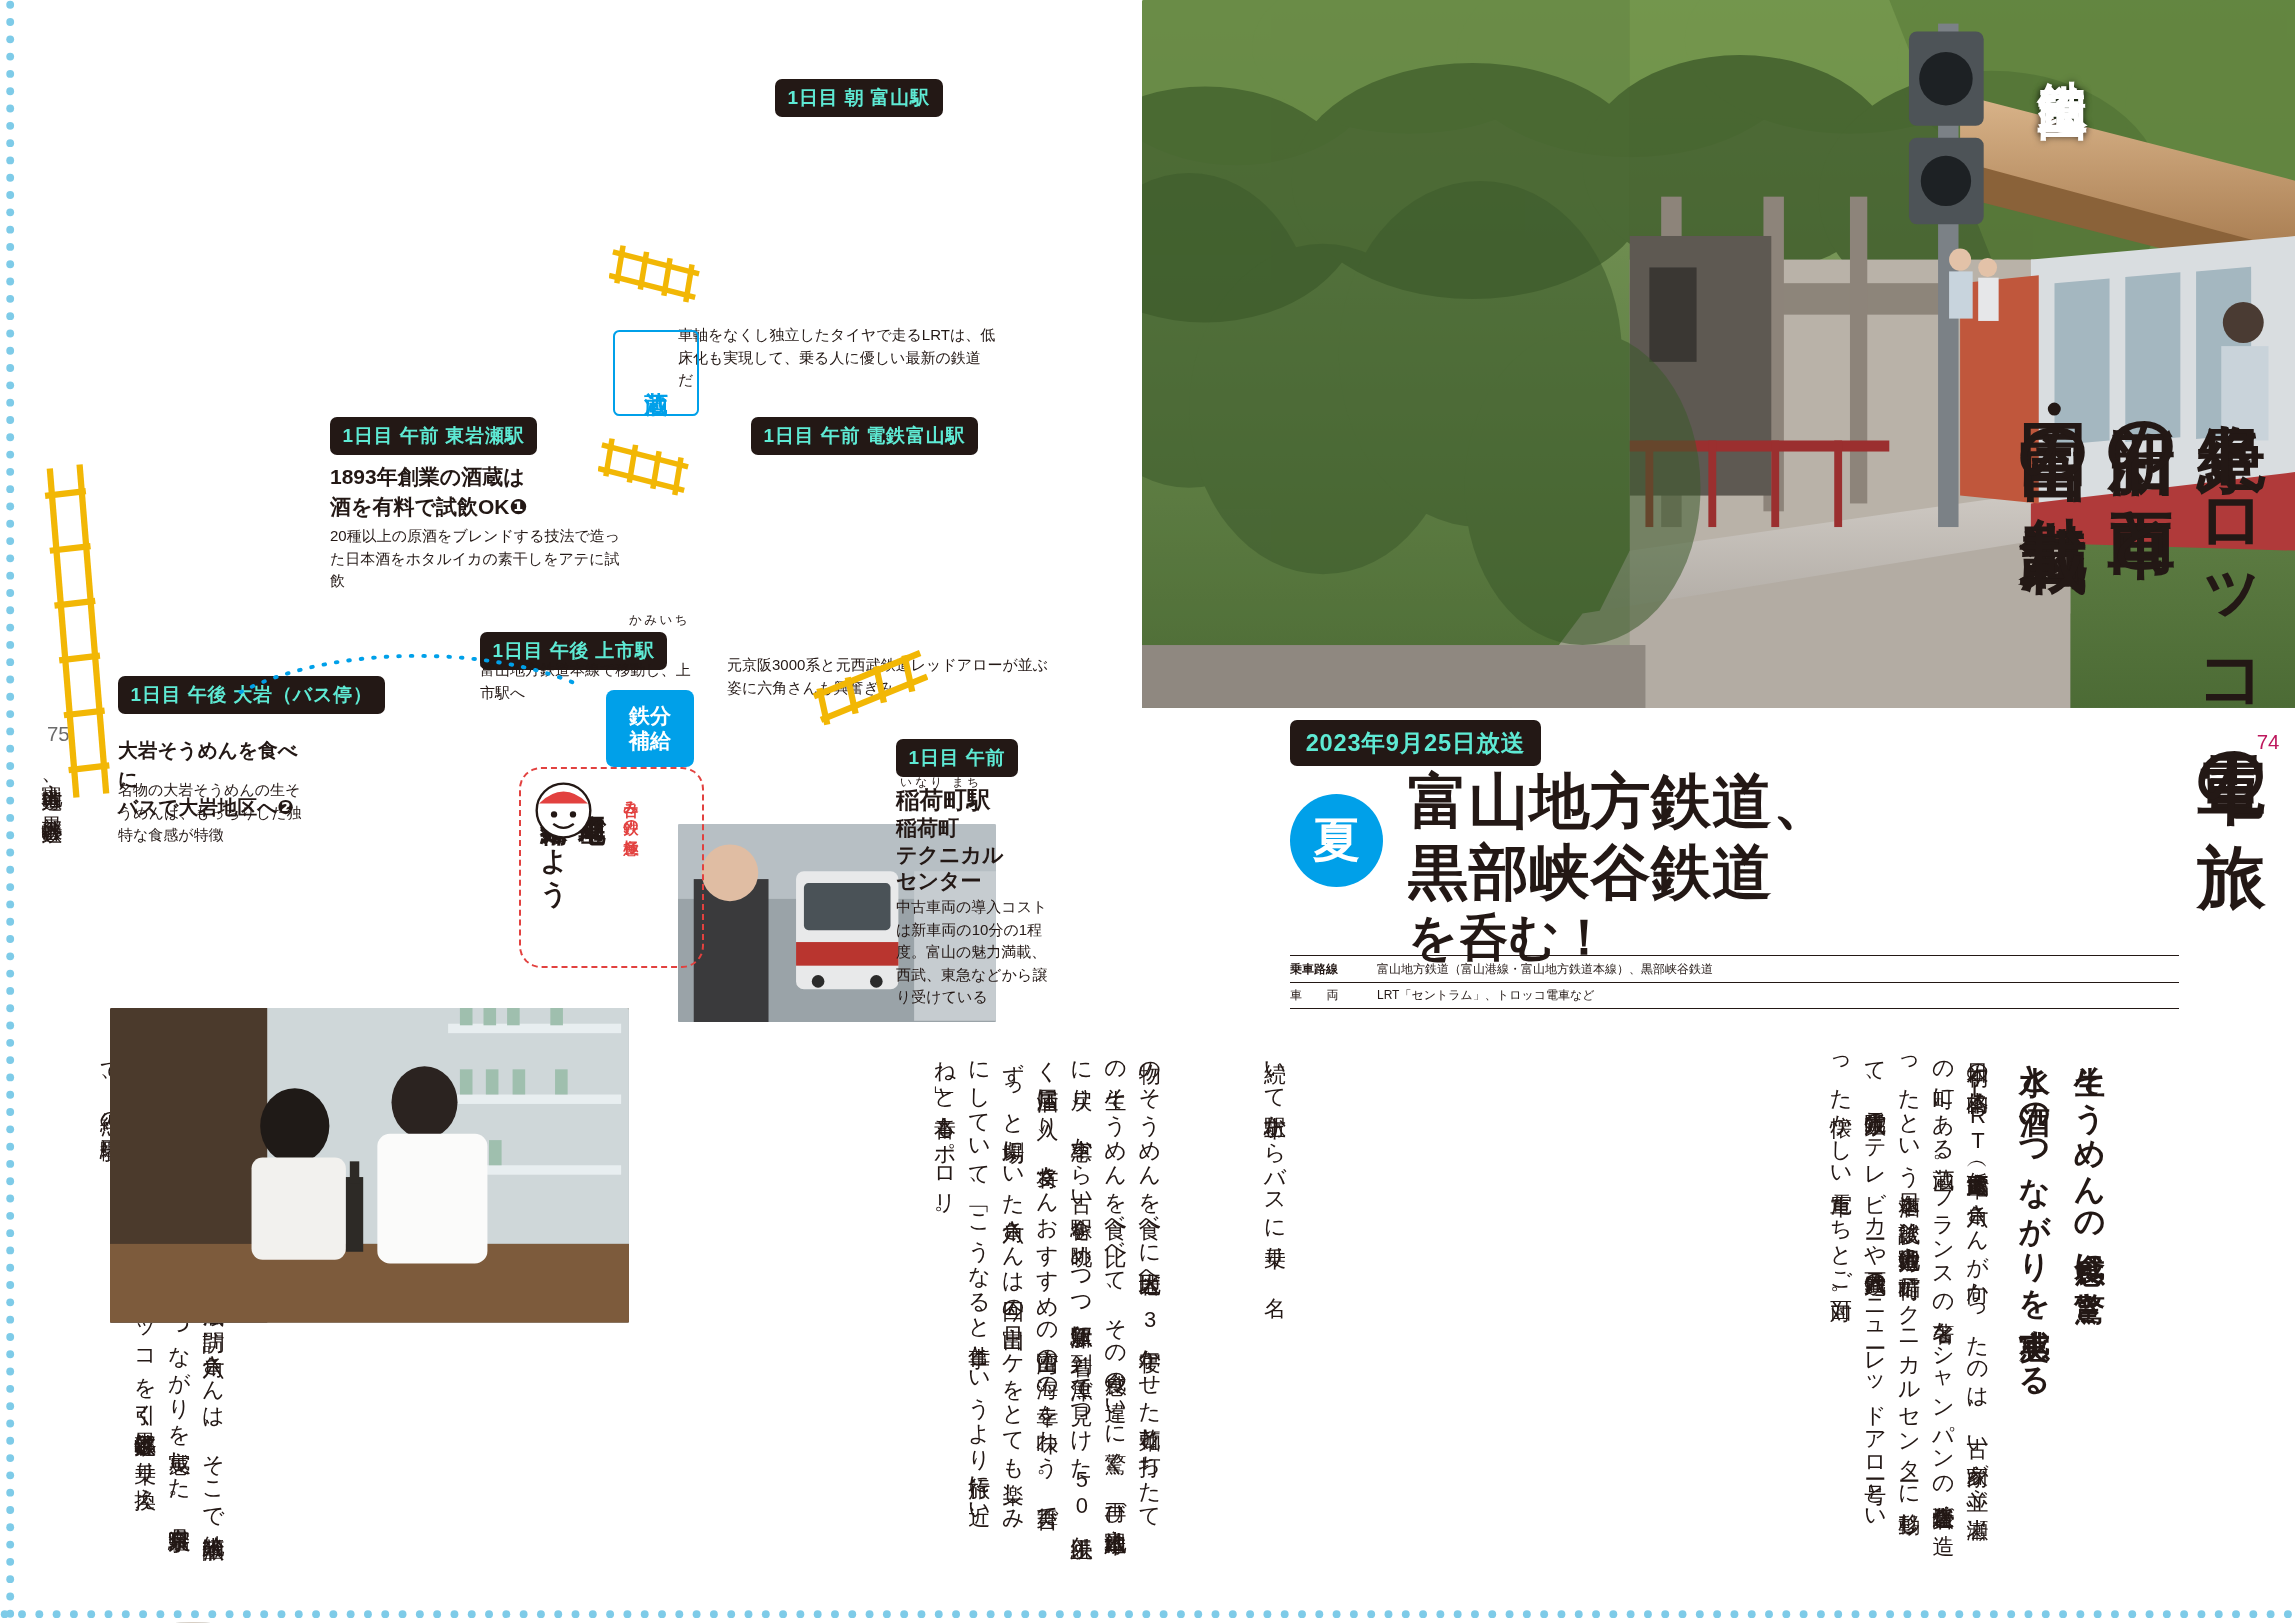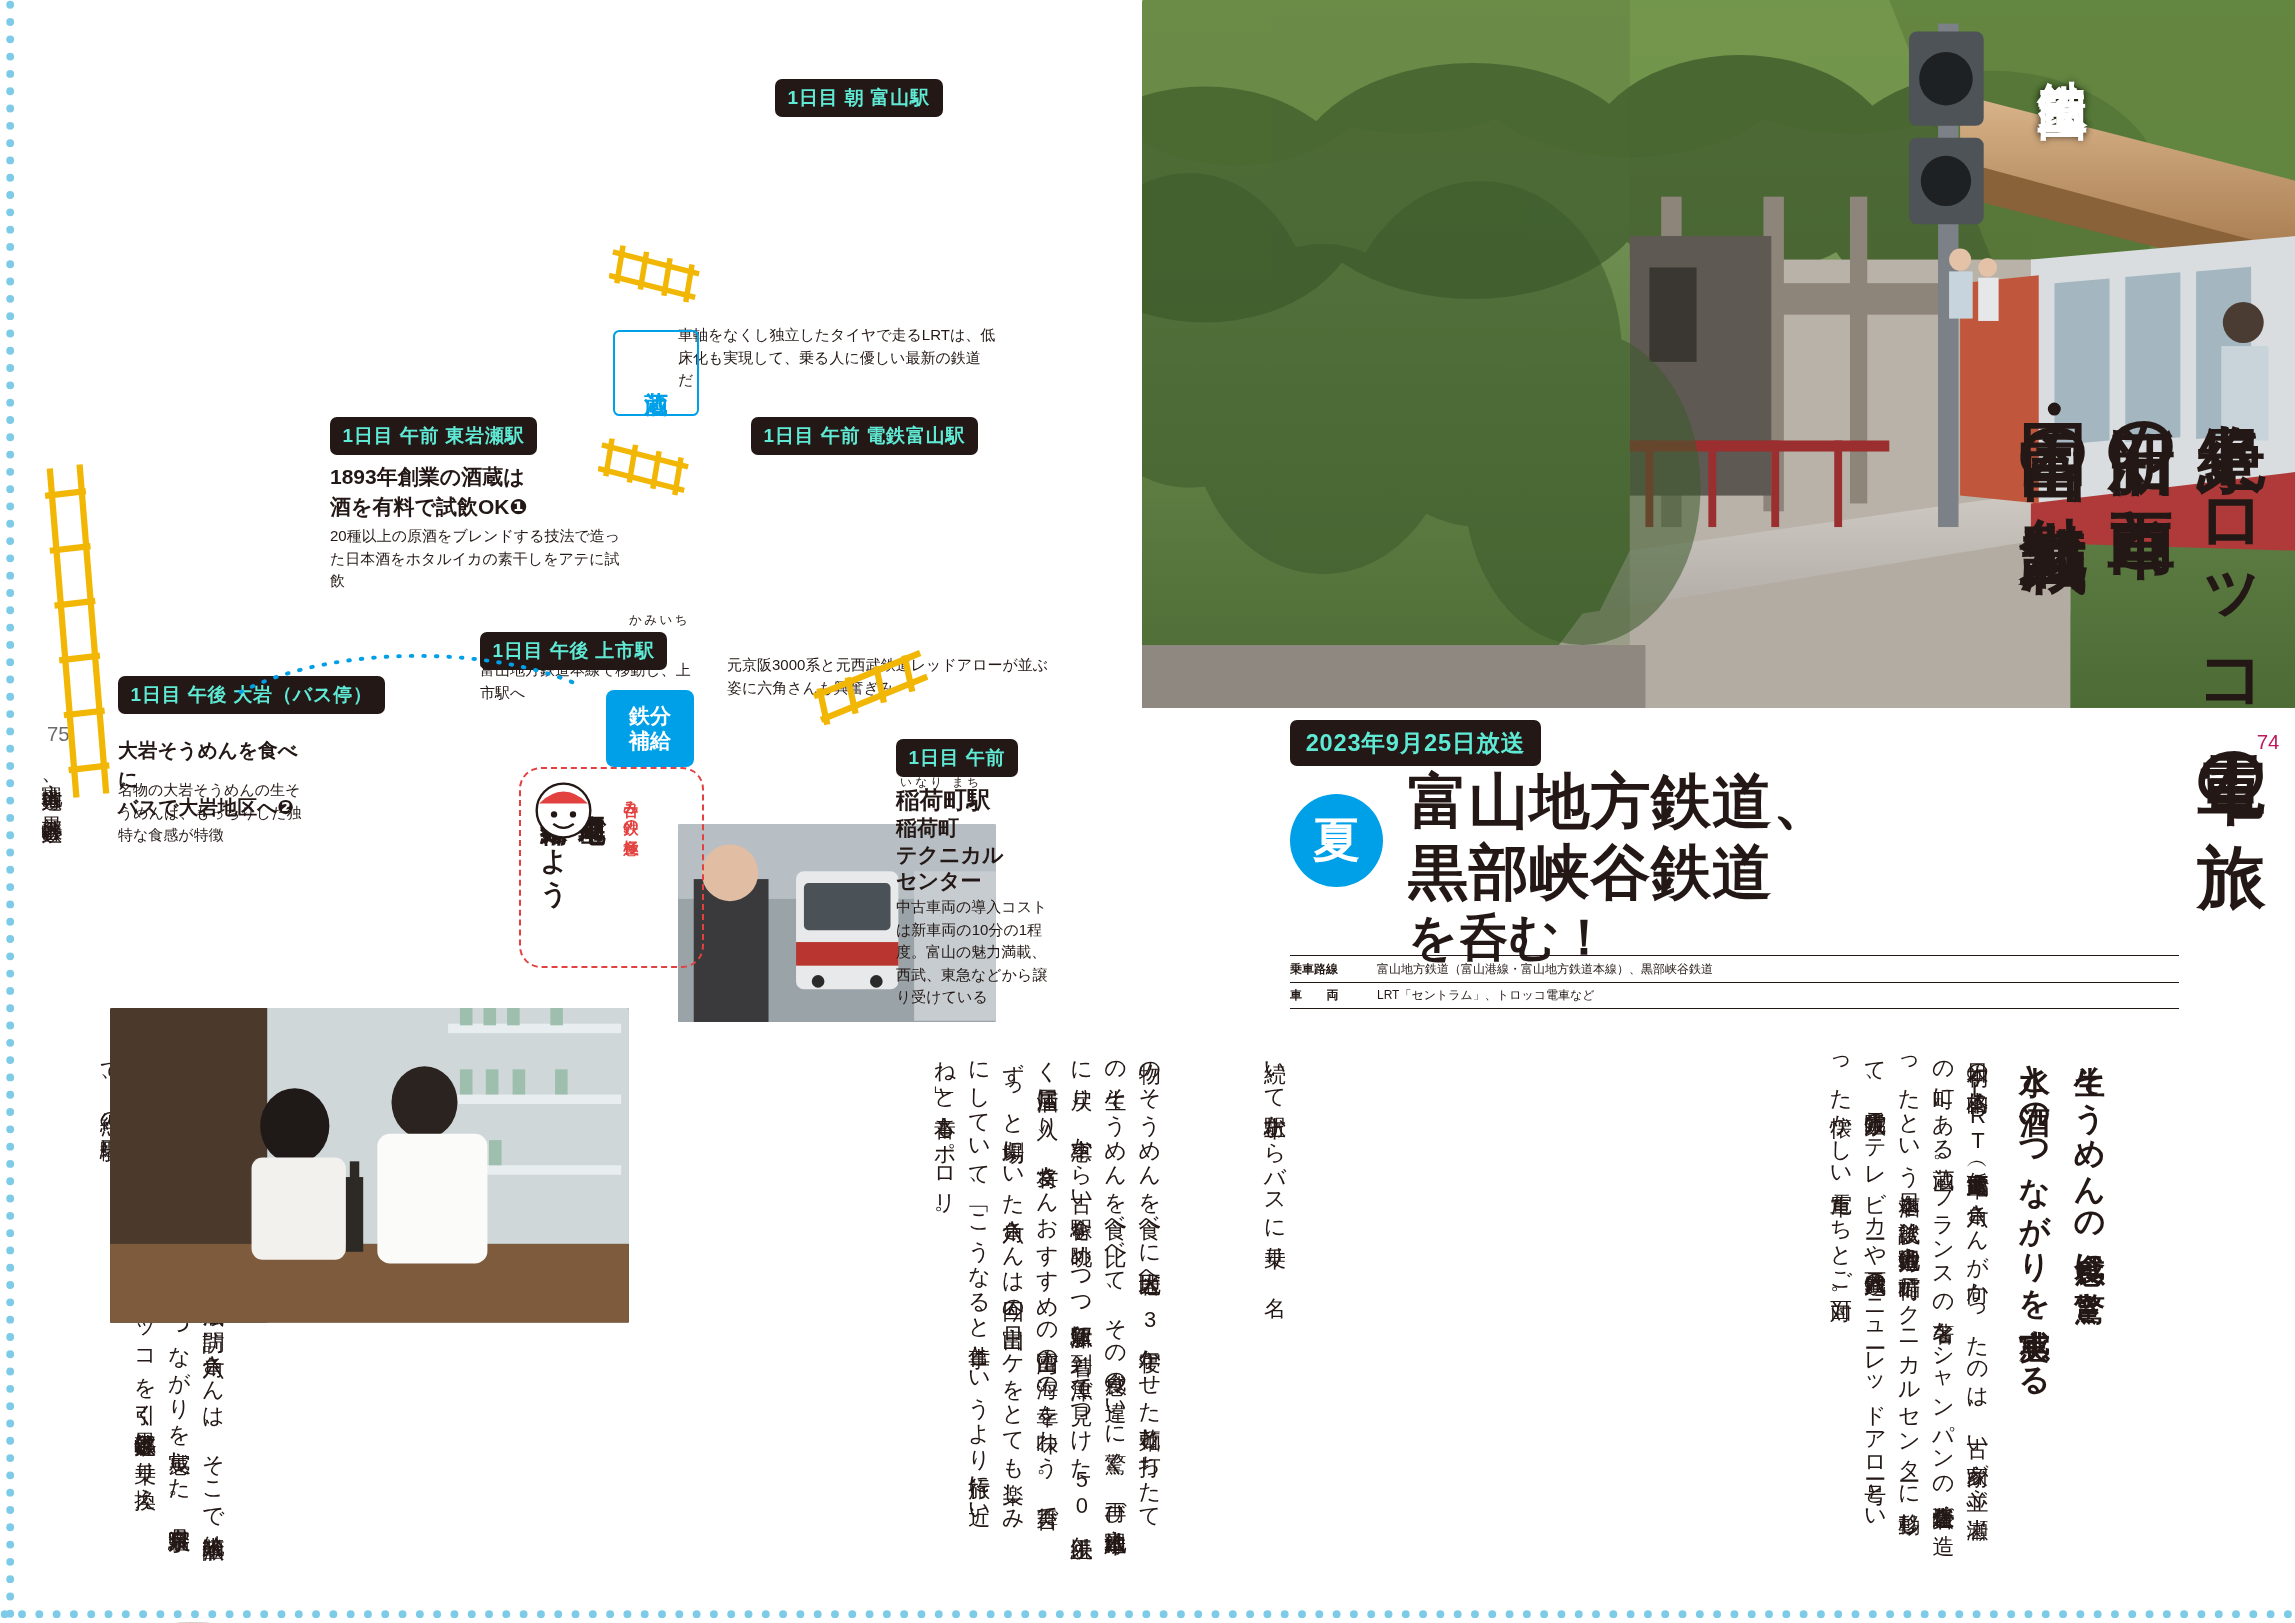--- a/index.html
+++ b/index.html
@@ -375,21 +375,21 @@
     <div>黒部峡谷鉄道</div>
     <div style="font-size:49px;">を呑む！</div>
   </div>
 
   <div class="abs" style="left:1290px;top:955px;width:889px;font-size:12px;line-height:1.35;">
     <div style="display:flex;align-items:stretch;border-top:0.8px solid #231815;padding:4.7px 0;">
       <div style="width:87px;font-weight:bold;">乗車路線</div>
       <div style="flex:1;">富山地方鉄道（富山港線・富山地方鉄道本線）、黒部峡谷鉄道</div>
     </div>
     <div style="display:flex;align-items:stretch;border-top:0.8px solid #231815;border-bottom:0.8px solid #231815;padding:4.7px 0;">
-      <div style="width:87px;font-weight:bold;letter-spacing:6.3px;">車　両</div>
+      <div style="width:87px;font-weight:normal;letter-spacing:6.3px;">車　両</div>
       <div style="flex:1;">LRT「セントラム」、トロッコ電車など</div>
     </div>
   </div>
 
   <div class="abs vert" style="left:2068px;top:1042px;font-size:31px;font-weight:bold;letter-spacing:1.6px;">生そうめんの食感に驚き</div>
   <div class="abs vert" style="left:2013px;top:1042px;font-size:31px;font-weight:bold;letter-spacing:1.6px;">水と酒のつながりを実感する</div>
 
   <div class="abs vert" style="left:1824px;top:1046px;height:480px;font-size:22px;line-height:1.55;letter-spacing:0.8px;">日本初の本格的LRT（低床式路面電車）で六角さんが向かったのは、古い商家が並ぶ岩瀬の町にある酒蔵。フランスの著名なシャンパンの醸造責任者が造ったという日本酒を試飲後、富山地方鉄道の稲荷町テクニカルセンターに移動して、元京阪電鉄のテレビカーや元西武鉄道のニューレッドアロー号といった懐かしい電車たちとご対面。</div>
   <div class="abs vert" style="left:1258px;top:1046px;height:480px;font-size:22px;line-height:1.55;letter-spacing:0.8px;">続いて上市駅からバスに乗り、名</div>
 

